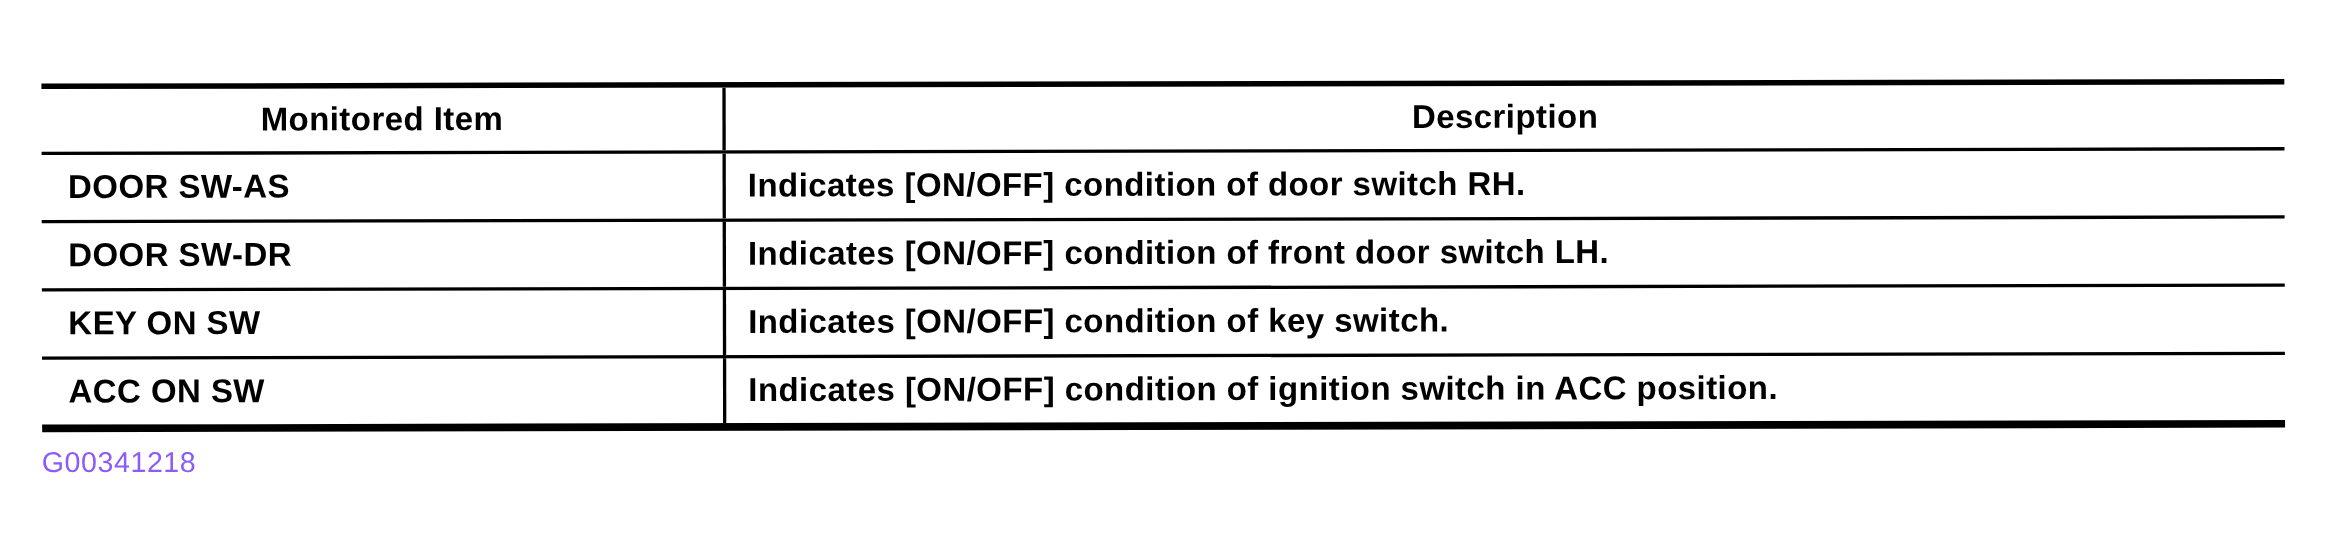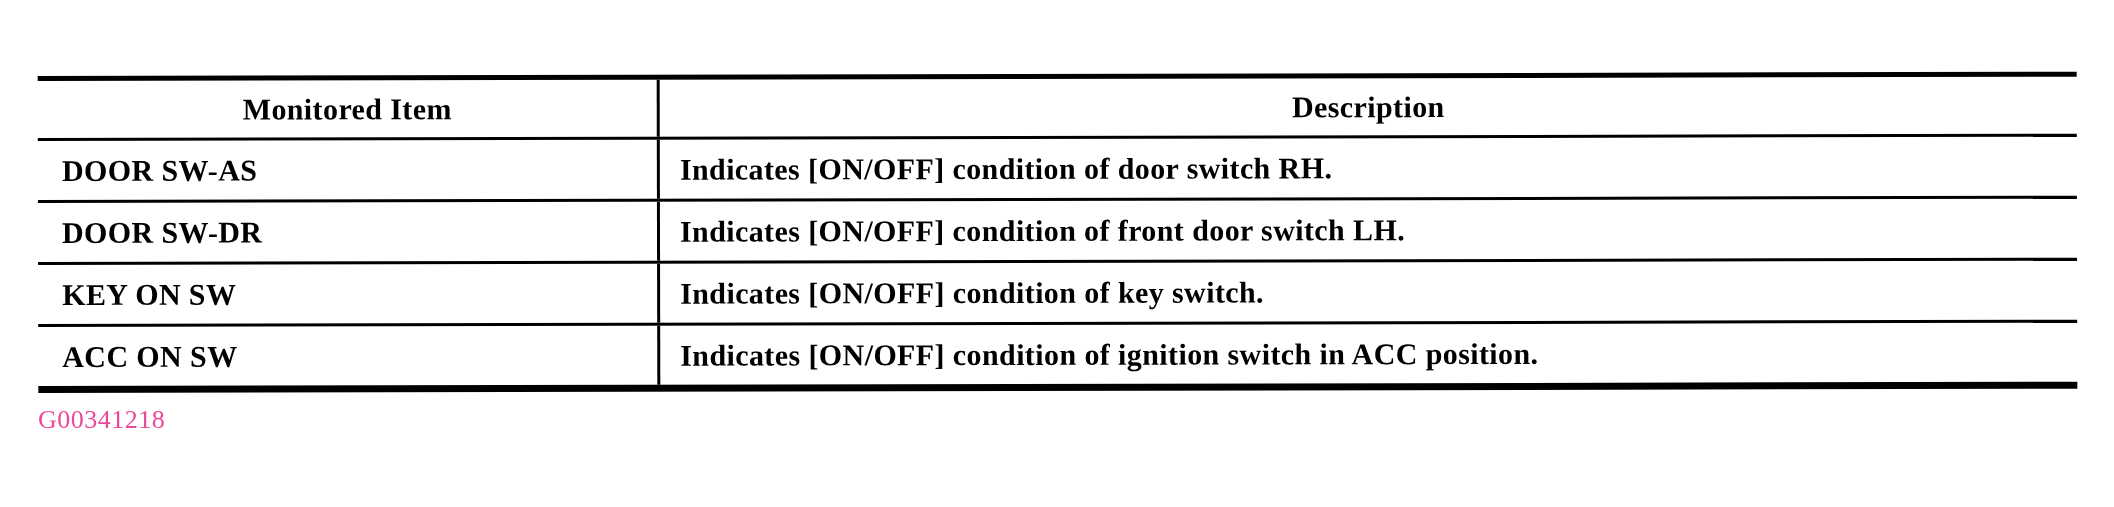--- a/index.html
+++ b/index.html
@@ -4,21 +4,21 @@
 <style>
   html, body {
     margin: 0;
     padding: 0;
   }
   .page {
     position: relative;
     width: 2114px;
     height: 507px;
     background: #ffffff;
-    font-family: Liberation Serif, serif;
+    font-family: Liberation Sans, sans-serif;
     color: #000000;
     overflow: hidden;
   }
   .monitor-table {
     position: absolute;
     left: 38px;
     top: 76px;
     width: 2039px;
     border-top: 5px solid #000000;
     border-bottom: 7px solid #000000;
@@ -61,21 +61,21 @@
   .data-row {
     height: 59px;
   }
   .figure-id {
     position: absolute;
     left: 38px;
     top: 405px;
     font-size: 26px;
     font-weight: 400;
     letter-spacing: 0.5px;
-    color: #ec4899;
+    color: #8b5cf6;
   }
 </style>
 </head>
 <body>
 
 <div class="page">
 
   <div class="monitor-table">
 
     <div class="t-row header-row">

